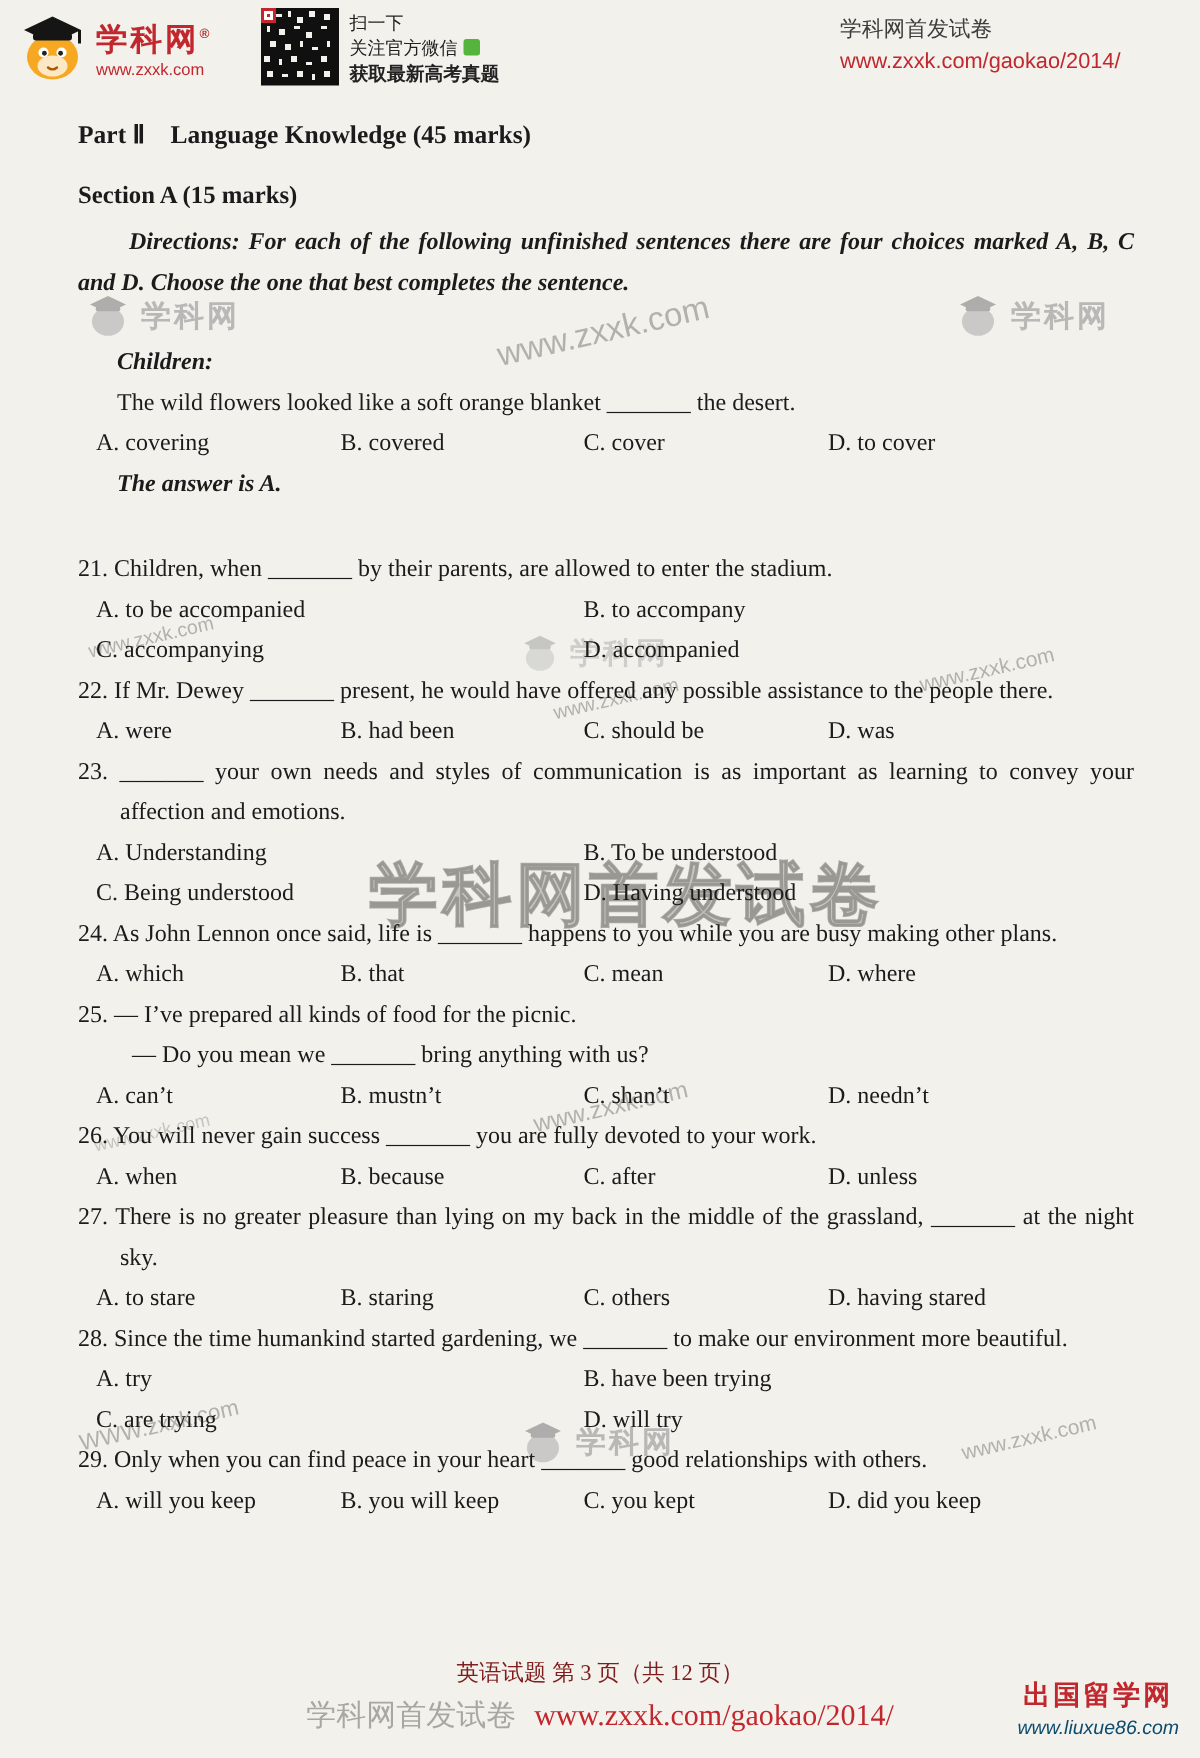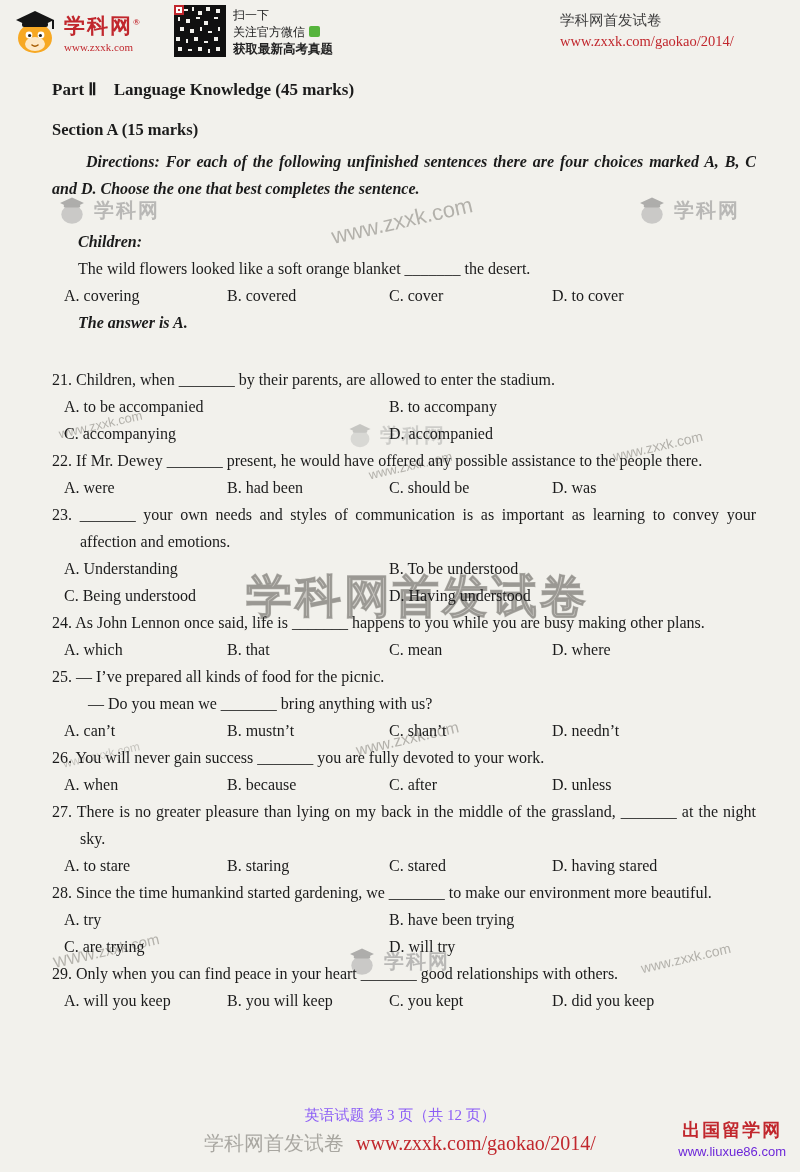--- a/index.html
+++ b/index.html
@@ -4,21 +4,21 @@
 <style>
   * { margin:0; padding:0; box-sizing:border-box; }
   html,body { background:#f2f1ec; }
   .page {
     position:relative; width:800px; height:1172px; margin:0 auto;
     background:#f2f1ec; color:#1b1b1b; overflow:hidden;
     font-family:"Liberation Serif", serif;
   }
 
   
-  .header { position:relative; height:64px; font-family:Liberation Serif, serif; z-index:3; }
+  .header { position:relative; height:64px; font-family:Liberation Sans, sans-serif; z-index:3; }
   .mascot { position:absolute; left:8px; top:4px; }
   .logo-text { position:absolute; left:64px; top:12px; color:#c1272d; }
   .brand { font-size:21px; font-weight:bold; letter-spacing:2px; }
   .brand sup { font-size:9px; }
   .brand-url { font-size:11px; margin-top:1px; }
   .qr { position:absolute; left:174px; top:5px; }
   .qr-caption { position:absolute; left:233px; top:7px; font-size:12px; color:#222; line-height:17px; }
   .qr-caption .l3 { font-weight:bold; font-size:12.5px; }
   .wechat-icon { display:inline-block; width:11px; height:11px; background:#56b43c; border-radius:2px; vertical-align:-1px; margin-left:4px; }
   .header-right { position:absolute; left:560px; top:10px; font-size:14.5px; line-height:21px; }
@@ -43,27 +43,27 @@
 
   
   .wm { position:absolute; z-index:1; color:#b3b1ab; font-family:"Liberation Sans", sans-serif; pointer-events:none; white-space:nowrap; }
   .rot { transform:rotate(-13deg); }
   .wm-logo { display:flex; align-items:center; gap:5px; filter:grayscale(1); opacity:.55; }
   .wm-brand { font-size:20px; font-weight:bold; color:#8d8b85; letter-spacing:2px; }
   .wm-banner { left:246px; top:566px; font-size:46px; font-weight:bold; letter-spacing:3px;
                color:rgba(128,126,120,.38); -webkit-text-stroke:1px rgba(110,108,102,.5); }
 
   
-  .footer-page { position:absolute; z-index:3; left:0; width:100%; top:1106px; text-align:center; font-size:15px; color:#8b5cf6; }
+  .footer-page { position:absolute; z-index:3; left:0; width:100%; top:1106px; text-align:center; font-size:15px; color:#7f1d1d; }
   .footer-sub { position:absolute; z-index:3; left:0; width:100%; top:1130px; text-align:center; font-size:20px; }
   .footer-sub .wm-brand2 { color:rgba(120,118,112,.6); margin-right:12px; font-family:"Liberation Sans", sans-serif; }
   .footer-sub .u { color:#c1272d; }
   .liuxue { position:absolute; z-index:3; right:14px; top:1118px; text-align:center; font-family:"Liberation Sans", sans-serif; }
   .liuxue .name { font-size:18px; font-weight:bold; color:#c1272d; letter-spacing:2px; }
-  .liuxue .url { font-size:13px; color:#6d28d9; margin-top:2px; }
+  .liuxue .url { font-size:13px; color:#0c4a6e; margin-top:2px;font-style:italic; }
 </style>
 </head>
 <body>
 
 <div class="page">
 
   <div class="header">
     <div class="mascot">
       <svg width="54" height="54" viewBox="0 0 54 54">
         <path d="M8 16 L27 7 L46 16 L27 25 Z" fill="#151515"></path>
@@ -254,21 +254,21 @@
           <span>C. after</span>
           <span>D. unless</span>
         </div>
       </div>
 
       <div class="question">
         <p class="q-text"><span>27.</span> <span>There is no greater pleasure than lying on my back in the middle of the grassland, _______ at the night sky.</span></p>
         <div class="opts four">
           <span>A. to stare</span>
           <span>B. staring</span>
-          <span>C. stared</span>
+          <span>C. others</span>
           <span>D. having stared</span>
         </div>
       </div>
 
       <div class="question">
         <p class="q-text"><span>28.</span> <span>Since the time humankind started gardening, we _______ to make our environment more beautiful.</span></p>
         <div class="opts two">
           <span>A. try</span>
           <span>B. have been trying</span>
           <span>C. are trying</span>

